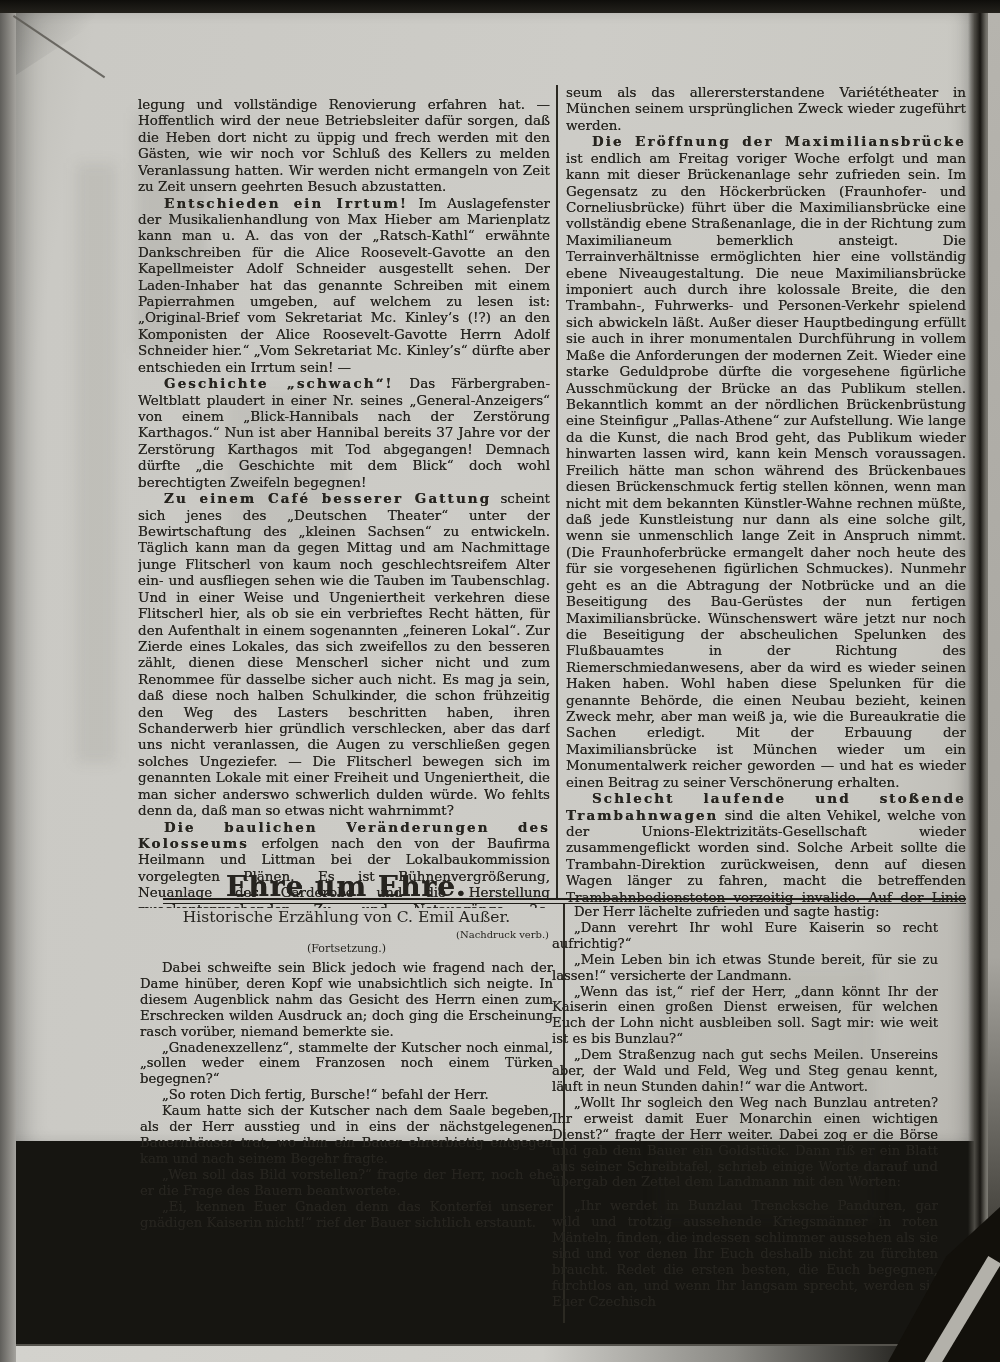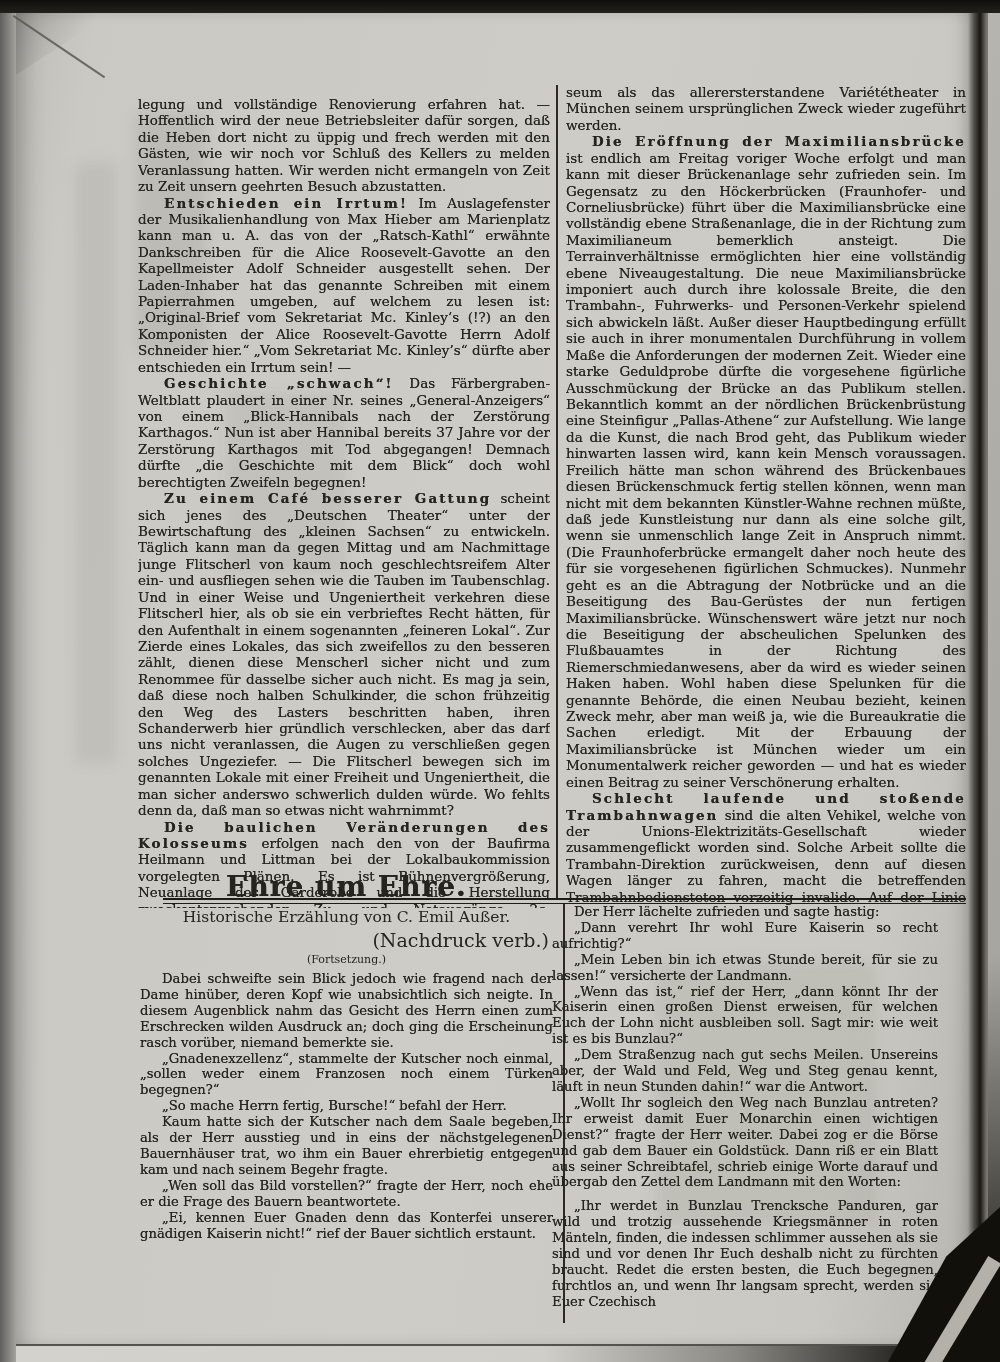--- a/index.html
+++ b/index.html
@@ -6,21 +6,21 @@
   body{
     width:1000px;height:1362px;position:relative;overflow:hidden;
     background:#161511;
     font-family:"DejaVu Serif","Liberation Serif",serif;
     color:#26241f;
   }
   .top-band{position:absolute;left:0;top:0;width:1000px;height:13px;
     background:linear-gradient(180deg,#0f0e0b,#23211c);}
   .left-edge{position:absolute;left:0;top:13px;width:16px;height:1349px;
     background:linear-gradient(90deg,#5f5e5a,#908e89 70%,#a5a39e);}
-  .paper{position:absolute;left:16px;top:13px;width:958px;height:1332px;
+  .paper{position:absolute;left:16px;top:13px;width:958px;height:1128px;
     background:linear-gradient(100deg,#bfbeb8 0%,#cac9c4 7%,#cdccc7 50%,#c9c8c2 86%,#b7b5af 100%);
     box-shadow:inset 20px 0 26px -16px rgba(0,0,0,.30), inset -16px 0 20px -12px rgba(0,0,0,.35);
   }
   .fold-line{position:absolute;left:-2px;top:2px;width:110px;height:2px;
     background:rgba(90,88,82,.85);transform:rotate(34deg);transform-origin:left top;}
   .fold-shade{position:absolute;left:0;top:0;width:95px;height:62px;
     background:linear-gradient(124deg,rgba(0,0,0,.16),rgba(0,0,0,0) 60%);
     clip-path:polygon(0 0,100% 0,0 100%);}
   .smudge{position:absolute;filter:blur(7px);pointer-events:none;}
   .s1{left:120px;top:100px;width:70px;height:240px;background:rgba(70,64,55,.10);}
@@ -40,21 +40,21 @@
   .vrule-top{left:540px;top:72px;height:815px;}
   .vrule-bottom{left:547px;top:890px;height:420px;}
   .hrule-double{position:absolute;left:147px;top:885px;width:803px;height:3px;
     border-top:2px solid #1f1d18;border-bottom:1px solid #1f1d18;}
 
   .feuilleton-left{left:124px;top:855px;width:413px;height:428px;}
   .feuilleton-right{left:536px;top:891px;width:386px;height:424px;}
   .f-title{font-size:28px;font-weight:bold;text-align:center;margin:2px 0 5px;letter-spacing:1px;
     text-shadow:0 0 .5px rgba(20,18,14,.9);}
   .f-subtitle{font-size:15.5px;text-align:center;margin:0 0 3px;}
-  .f-reprint{font-size:19px;text-align:right;padding-right:4px;margin:3px 0 2px;}
+  .f-reprint{font-size:10px;text-align:right;padding-right:4px;margin:3px 0 2px;}
   .f-cont{font-size:11px;text-align:center;margin:2px 0 5px;}
   .story{font-size:13.2px;line-height:15.9px;margin:0;text-indent:22px;
     text-shadow:0 0 .3px rgba(38,36,31,.8);hyphens:auto;}
   .story.gap{margin-top:8px;}
 
   .gutter{position:absolute;left:968px;top:13px;width:22px;height:1349px;
     background:linear-gradient(90deg,rgba(40,38,33,0) 0%,#4c4a44 30%,#181612 55%,#6f6d66 82%,rgba(150,148,141,.9) 100%);}
   .next-page{position:absolute;left:988px;top:13px;width:12px;height:1349px;
     background:linear-gradient(180deg,#b6b4ae 0%,#a7a59f 70%,#3a3832 92%,#15130f 100%);}
   .bottom-strip{position:absolute;left:16px;top:1344px;width:958px;height:18px;
@@ -97,21 +97,21 @@
   <div class="vrule vrule-bottom"></div>
   <div class="hrule-double"></div>
 
   <div class="col feuilleton-left">
     <h1 class="f-title">Ehre um Ehre.</h1>
     <div class="f-subtitle">Historische Erzählung von C. Emil Außer.</div>
     <div class="f-reprint">(Nachdruck verb.)</div>
     <div class="f-cont">(Fortsetzung.)</div>
     <p class="story">Dabei schweifte sein Blick jedoch wie fragend nach der Dame hinüber, deren Kopf wie unabsichtlich sich neigte. In diesem Augenblick nahm das Gesicht des Herrn einen zum Erschrecken wilden Ausdruck an; doch ging die Erscheinung rasch vorüber, niemand bemerkte sie.</p>
     <p class="story">„Gnadenexzellenz“, stammelte der Kutscher noch einmal, „sollen weder einem Franzosen noch einem Türken begegnen?“</p>
-    <p class="story">„So mache Herrn fertig, Bursche!“ befahl der Herr.</p>
+    <p class="story">„So roten Dich fertig, Bursche!“ befahl der Herr.</p>
     <p class="story">Kaum hatte sich der Kutscher nach dem Saale begeben, als der Herr ausstieg und in eins der nächstgelegenen Bauernhäuser trat, wo ihm ein Bauer ehrerbietig entgegen kam und nach seinem Begehr fragte.</p>
     <p class="story">„Wen soll das Bild vorstellen?“ fragte der Herr, noch ehe er die Frage des Bauern beantwortete.</p>
     <p class="story">„Ei, kennen Euer Gnaden denn das Konterfei unserer gnädigen Kaiserin nicht!“ rief der Bauer sichtlich erstaunt.</p>
   </div>
 
   <div class="col feuilleton-right">
     <p class="story">Der Herr lächelte zufrieden und sagte hastig:</p>
     <p class="story">„Dann verehrt Ihr wohl Eure Kaiserin so recht aufrichtig?“</p>
     <p class="story">„Mein Leben bin ich etwas Stunde bereit, für sie zu lassen!“ versicherte der Landmann.</p>
     <p class="story">„Wenn das ist,“ rief der Herr, „dann könnt Ihr der Kaiserin einen großen Dienst erweisen, für welchen Euch der Lohn nicht ausbleiben soll. Sagt mir: wie weit ist es bis Bunzlau?“</p>

